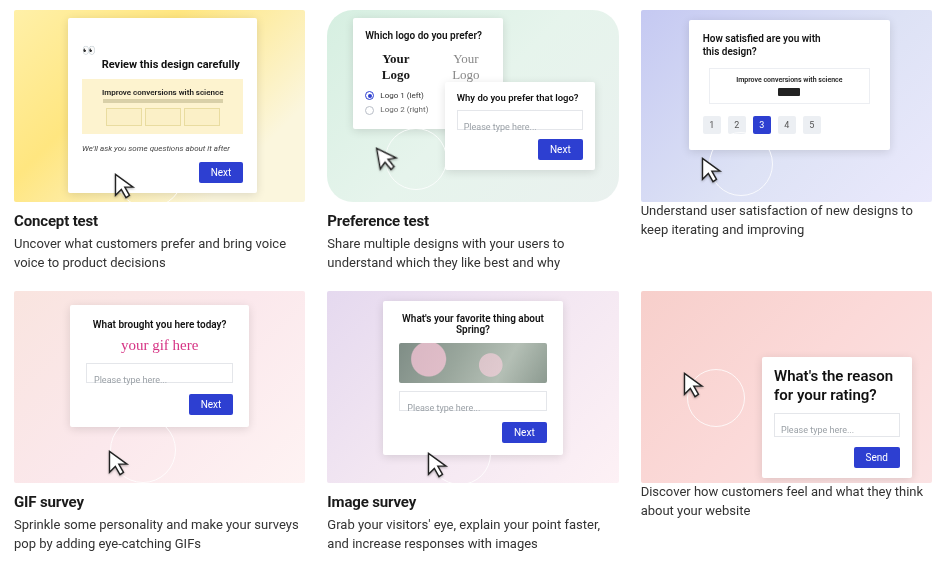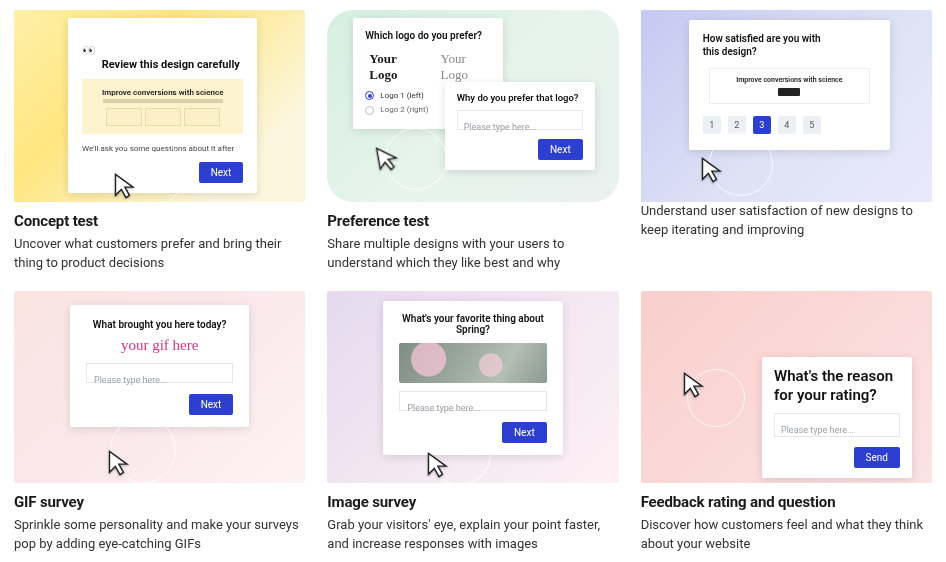--- a/index.html
+++ b/index.html
@@ -22,21 +22,21 @@
 .title { font-size:15px; font-weight:700; margin-top:10px; margin-bottom:5px; letter-spacing:-.01em; }
 .desc  { font-size:13px; line-height:1.45; color:#333; }
 
 .btn-next { background:#2d3fd1; color:#fff; font-size:10px; padding:5px 12px; border-radius:2px; display:inline-block; }
 
 .cursor { position:absolute; width:28px; height:28px; pointer-events:none; }
 .cursor svg { width:100%; height:100%; filter: drop-shadow(0 1px 1px rgba(0,0,0,.3)); }
 
 
 .q-sm { font-size:10px; font-weight:600; color:#111; }
-.sub-sm { font-size:7px; color:#8a8a8a; }
+.sub-sm { font-size:7px; color:#8a8a8a;font-style:italic; }
 .ph { font-size:9px; color:#9aa0a6; }
 
 .radio { width:9px; height:9px; border-radius:50%; border:1.5px solid #2d3fd1; display:inline-block; vertical-align:middle; margin-right:6px; position:relative; }
 .radio.sel::after { content:""; position:absolute; inset:1.5px; background:#2d3fd1; border-radius:50%; }
 .radio.off { border-color:#b9bec7; }
 
 .score { width:18px; height:18px; background:#eceff3; color:#555; font-size:9px; display:flex; align-items:center; justify-content:center; border-radius:2px; }
 .score.active { background:#2d3fd1; color:#fff; }
 
 .emoji { width:22px; height:22px; background:#f7d44b; border-radius:3px; display:flex; align-items:center; justify-content:center; font-size:13px; }
@@ -74,29 +74,29 @@
         </div>
         <div class="circ" style="width:70px;height:70px; left:100px; bottom:-6px;"></div>
         <div class="cursor" style="left:98px; bottom:2px;">
           <svg viewBox="0 0 24 24">
               <path d="M3 2 L3 20 L8 15 L12 22 L15 20 L11 13 L18 13 Z" fill="#fff" stroke="#222" stroke-width="1.2"></path>
             </svg>
         </div>
       </div>
     </div>
     <div class="title">Concept test</div>
-    <div class="desc">Uncover what customers prefer and bring their thing to product decisions</div>
+    <div class="desc">Uncover what customers prefer and bring voice voice to product decisions</div>
   </div>
 
   <div class="card">
     <div class="thumb bg-green">
       <div class="thumb-inner">
         <div class="panel" style="left:26px; top:8px; width:150px; padding:12px 12px 14px;">
           <div class="q-sm">Which logo do you prefer?</div>
-          <div style="display:flex; gap:18px; margin:10px 0 8px 4px;">
+          <div style="display:flex; gap:18px; margin:10px 0 8px 4px;text-align:center;">
             <span class="script" style="font-size:13px; font-weight:600;">Your Logo</span>
             <span class="script" style="font-size:13px; color:#888;">Your Logo</span>
           </div>
           <div style="font-size:8px; color:#333; margin-bottom:5px;"><span class="radio sel"></span><span>Logo 1 (left)</span></div>
           <div style="font-size:8px; color:#666;"><span class="radio off"></span><span>Logo 2 (right)</span></div>
         </div>
         <div class="panel" style="right:24px; top:72px; width:150px; padding:10px 12px;">
           <div class="q-sm" style="font-size:9.5px;">Why do you prefer that logo?</div>
           <div style="border:1px solid #e4e6ea; height:20px; margin-top:7px; padding:4px 6px;"><span class="ph">Please type here...</span></div>
           <div style="text-align:right; margin-top:8px;"><span class="btn-next">Next</span></div>
@@ -195,17 +195,16 @@
           <div style="text-align:right; margin-top:9px;"><span class="btn-next">Send</span></div>
         </div>
         <div class="circ" style="width:58px;height:58px; left:46px; top:78px;"></div>
         <div class="cursor" style="left:40px; top:80px;">
           <svg viewBox="0 0 24 24">
               <path d="M3 2 L3 20 L8 15 L12 22 L15 20 L11 13 L18 13 Z" fill="#fff" stroke="#222" stroke-width="1.2"></path>
             </svg>
         </div>
       </div>
     </div>
-    <div class="title">Feedback rating and question</div>
     <div class="desc">Discover how customers feel and what they think about your website</div>
   </div>
 
 </div>
 
 </body></html>

